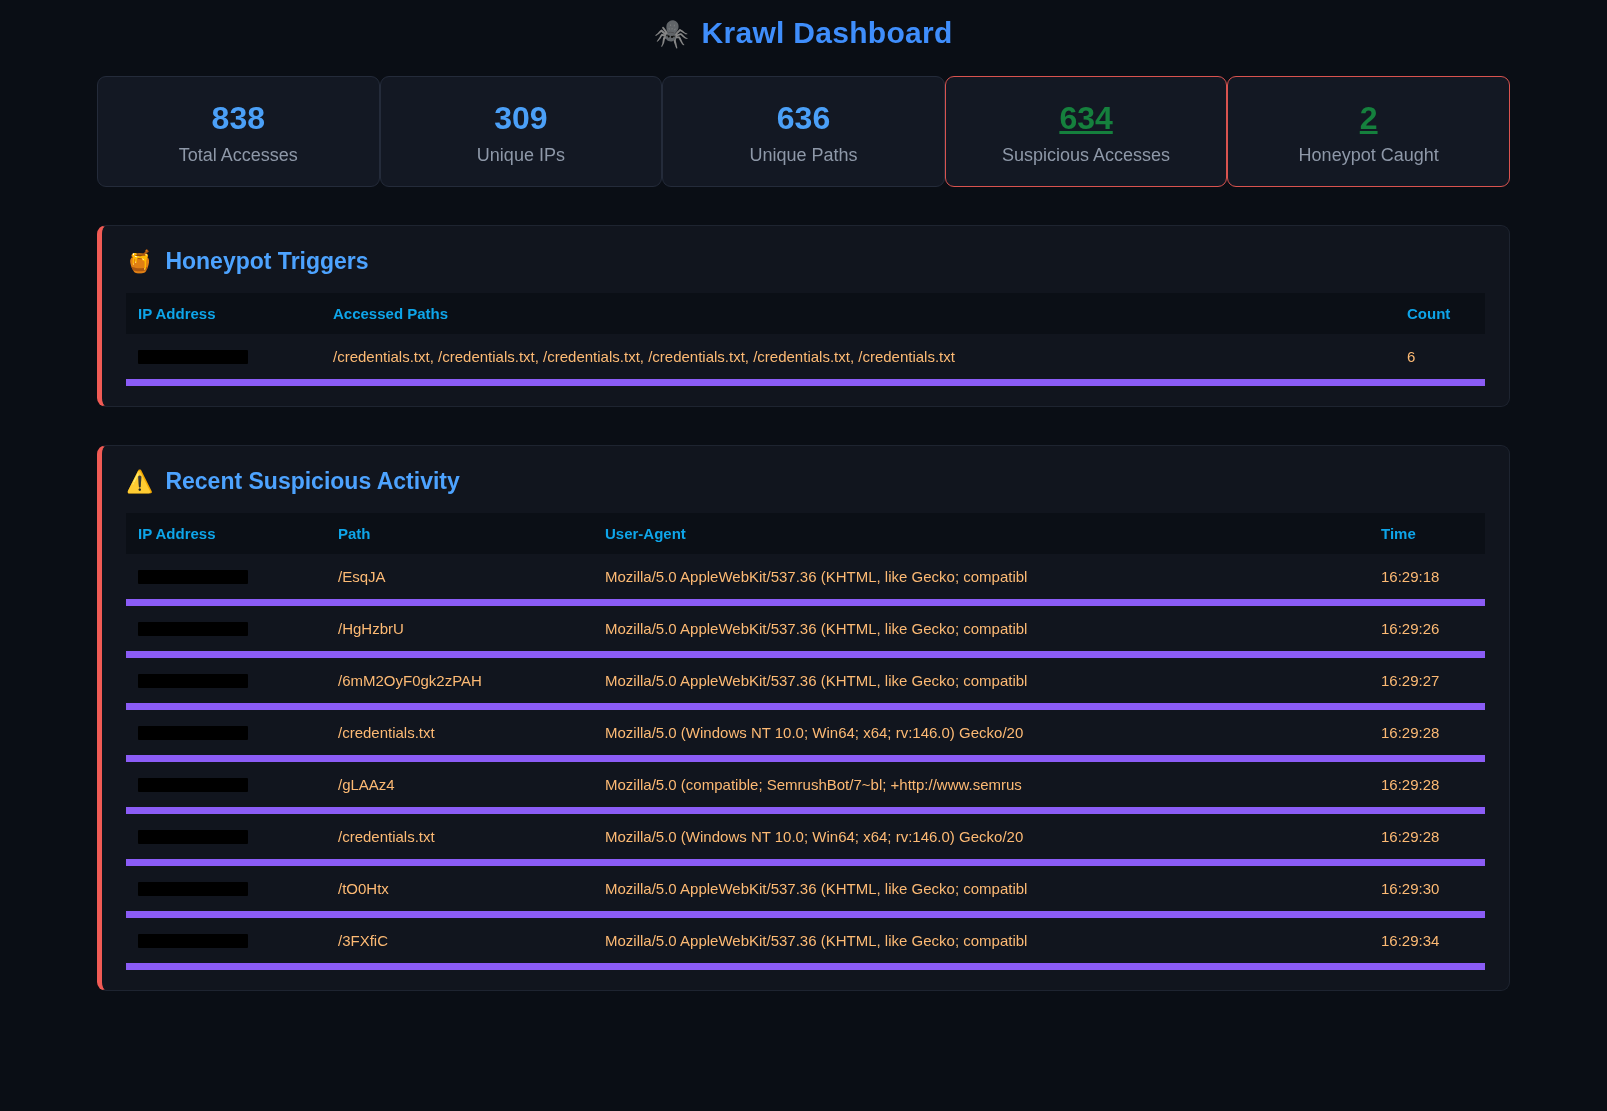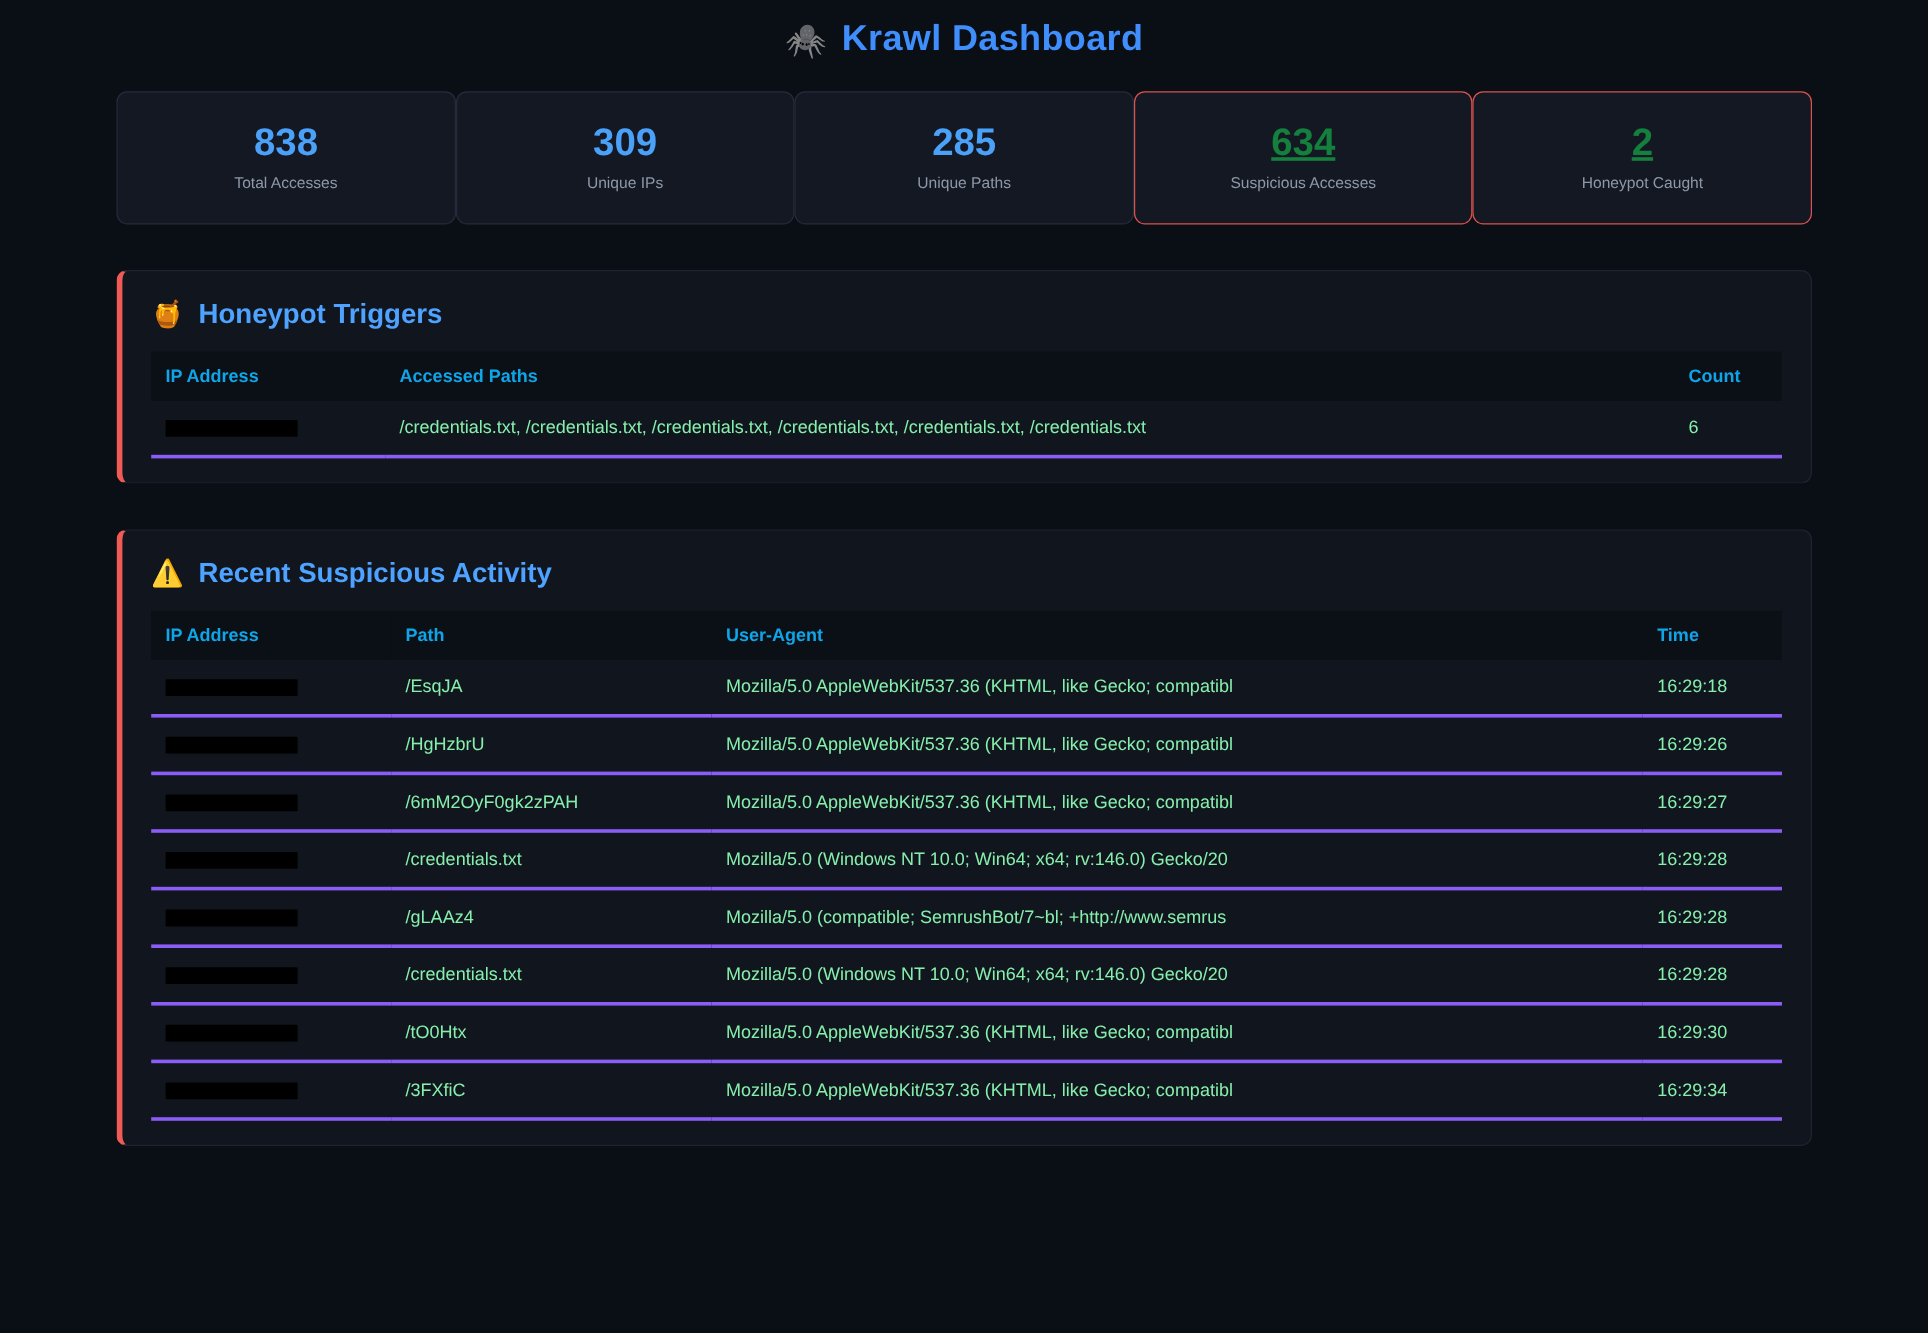--- a/index.html
+++ b/index.html
@@ -12,40 +12,40 @@
   .header h1 { display: inline-flex; align-items: center; gap: 12px; color: #3f8efc; font-size: 30px; font-weight: bold; letter-spacing: 0.3px; }
   .header .emoji { font-size: 28px; }
 
   
   .stats { display: flex; margin: 26px 97px 0 97px; }
   .stat-card {
     flex: 1; height: 111px; background: #131823; border: 1px solid #242b3a;
     border-radius: 9px; text-align: center; padding-top: 22px;
   }
   .stat-card .value { font-size: 32px; font-weight: bold; color: #4ba0f8; line-height: 1.2; }
-  .stat-card .label { margin-top: 8px; font-size: 13px; color: #8e98a8; }
+  .stat-card .label { margin-top: 8px; font-size: 18px; color: #8e98a8; }
   .stat-card.alert { border-color: #d9534f; }
   .stat-card.alert .value { color: #15803d; text-decoration: underline; }
 
   
   .panel {
     margin: 38px 97px 0 97px; background: #11151e;
     border: 1px solid #1e2430; border-left: 5px solid #f15b55;
     border-radius: 9px; padding: 22px 24px 20px 24px;
   }
   .panel-title { display: flex; align-items: center; gap: 12px; color: #4da3ff; font-size: 23px; font-weight: bold; }
   .panel-title .emoji { font-size: 22px; }
 
   
   table { width: 100%; border-collapse: collapse; margin-top: 18px; font-size: 15px; }
   thead th {
     background: #0b0f16; color: #0ea5e9; text-align: left;
     font-size: 15px; font-weight: bold; padding: 12px 12px;
   }
-  tbody td { padding: 14px 12px; border-bottom: 3px solid #8b5cf6; color: #86efac; }
+  tbody td { padding: 14px 12px; border-bottom: 7px solid #8b5cf6; color: #fdba74; }
   .redacted { width: 110px; height: 14px; background: #000; border-radius: 1px; }
 
   
   .t-honeypot col.c-ip { width: 195px; }
   .t-honeypot col.c-count { width: 90px; }
 
   
   .t-susp col.c-ip { width: 200px; }
   .t-susp col.c-path { width: 267px; }
   .t-susp col.c-time { width: 116px; }
@@ -65,21 +65,21 @@
   <div class="stats">
     <div class="stat-card">
       <div class="value">838</div>
       <div class="label">Total Accesses</div>
     </div>
     <div class="stat-card">
       <div class="value">309</div>
       <div class="label">Unique IPs</div>
     </div>
     <div class="stat-card">
-      <div class="value">285</div>
+      <div class="value">636</div>
       <div class="label">Unique Paths</div>
     </div>
     <div class="stat-card alert">
       <div class="value">634</div>
       <div class="label">Suspicious Accesses</div>
     </div>
     <div class="stat-card alert">
       <div class="value">2</div>
       <div class="label">Honeypot Caught</div>
     </div>

